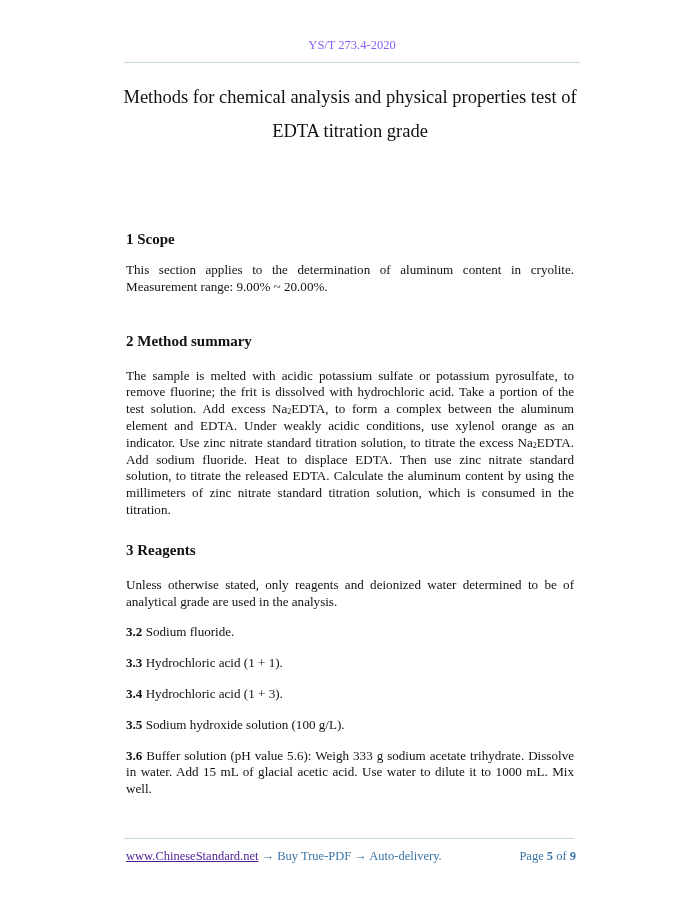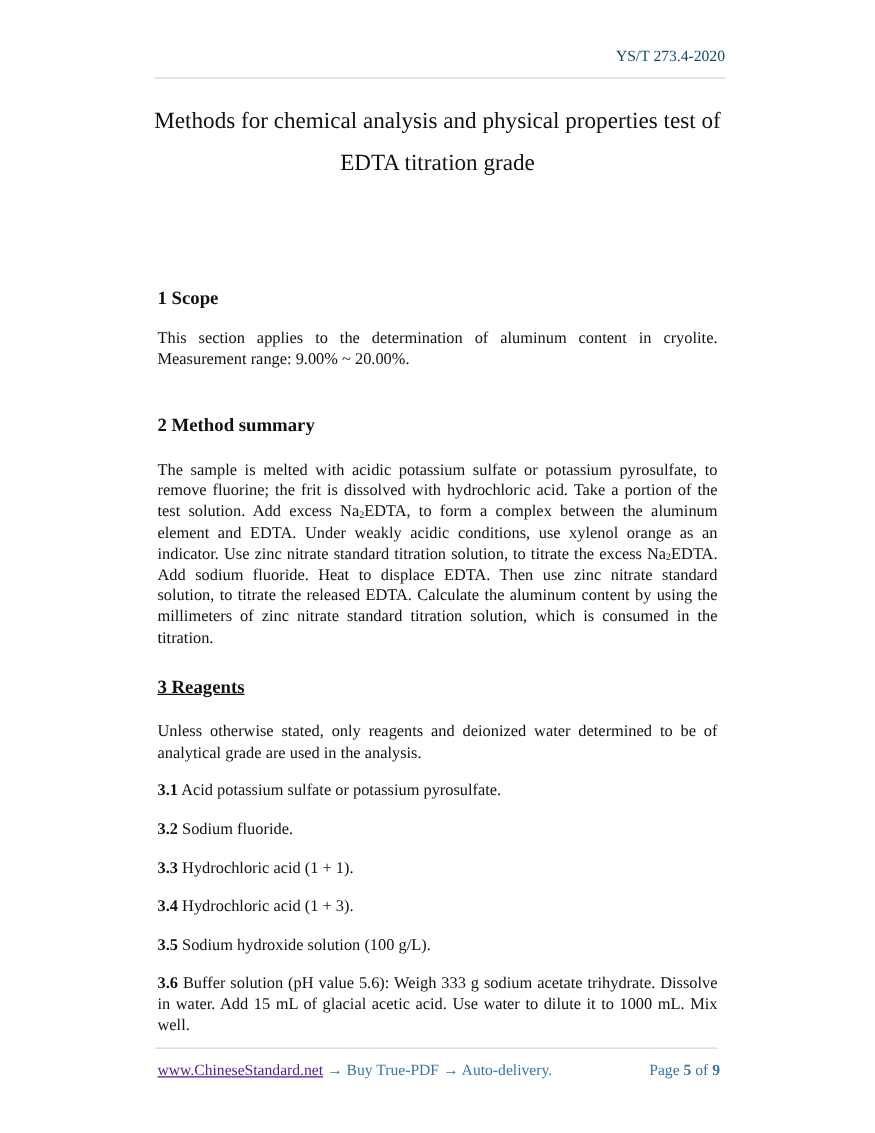--- a/index.html
+++ b/index.html
@@ -2,21 +2,21 @@
 <html><head>
   <meta charset="utf-8">
   <style>
     html, body { margin: 0; padding: 0; background: #ffffff; }
     body {
       width: 700px; height: 906px; position: relative; overflow: hidden;
       font-family: "Liberation Serif", serif; color: #111;
     }
     .header {
       position: absolute; left: 124px; top: 38px; width: 456px;
-      text-align: right; font-size: 12.5px; color: #0c4a6e;
+      text-align: center; font-size: 12.5px; color: #8b5cf6;
     }
     .header-rule {
       position: absolute; left: 124px; top: 62px; width: 456px; height: 1px;
       background: #c9d9e4;
     }
     .title {
       position: absolute; left: 110px; top: 80px; width: 480px;
       text-align: center; font-weight: normal; font-size: 18.5px; line-height: 34px;
       color: #111;
     }
@@ -24,21 +24,21 @@
       position: absolute; left: 126px; top: 228px; width: 448px;
       font-size: 13.1px; line-height: 16.8px;
     }
     h2 {
       font-size: 15px; font-weight: bold; margin: 0 0 12px 0; line-height: 22px;
     }
     p { margin: 0 0 10px 0; text-align: justify; }
     .sec2 { margin-top: 34px; }
     .sec3 { margin-top: 20px; }
     .sec2 h2 { margin-bottom: 16px; }
-    .sec3 h2 { margin-bottom: 16px; text-decoration: underline; }
+    .sec3 h2 { margin-bottom: 16px; }
     .item { margin-bottom: 14px; }
     .item b { font-weight: bold; }
     .footer-rule {
       position: absolute; left: 124px; top: 838px; width: 450px; height: 1px;
       background: #c9d9e4;
     }
     .footer {
       position: absolute; left: 126px; top: 849px; width: 450px;
       font-size: 12.5px; color: #3b74a6;
     }
@@ -65,21 +65,20 @@
   </section>
 
   <section class="sec2">
     <h2>2 Method summary</h2>
     <p><span>The sample is melted with acidic potassium sulfate or potassium pyrosulfate, to remove fluorine; the frit is dissolved with hydrochloric acid. Take a portion of the test solution. Add excess Na</span><sub>2</sub><span>EDTA, to form a complex between the aluminum element and EDTA. Under weakly acidic conditions, use xylenol orange as an indicator. Use zinc nitrate standard titration solution, to titrate the excess Na</span><sub>2</sub><span>EDTA. Add sodium fluoride. Heat to displace EDTA. Then use zinc nitrate standard solution, to titrate the released EDTA. Calculate the aluminum content by using the millimeters of zinc nitrate standard titration solution, which is consumed in the titration.</span></p>
   </section>
 
   <section class="sec3">
     <h2>3 Reagents</h2>
     <p class="item">Unless otherwise stated, only reagents and deionized water determined to be of analytical grade are used in the analysis.</p>
-    <p class="item"><b>3.1</b><span> Acid potassium sulfate or potassium pyrosulfate.</span></p>
     <p class="item"><b>3.2</b><span> Sodium fluoride.</span></p>
     <p class="item"><b>3.3</b><span> Hydrochloric acid (1 + 1).</span></p>
     <p class="item"><b>3.4</b><span> Hydrochloric acid (1 + 3).</span></p>
     <p class="item"><b>3.5</b><span> Sodium hydroxide solution (100 g/L).</span></p>
     <p class="item"><b>3.6</b><span> Buffer solution (pH value 5.6): Weigh 333 g sodium acetate trihydrate. Dissolve in water. Add 15 mL of glacial acetic acid. Use water to dilute it to 1000 mL. Mix well.</span></p>
   </section>
 </div>
 
 <div class="footer-rule"></div>
 <div class="footer">

